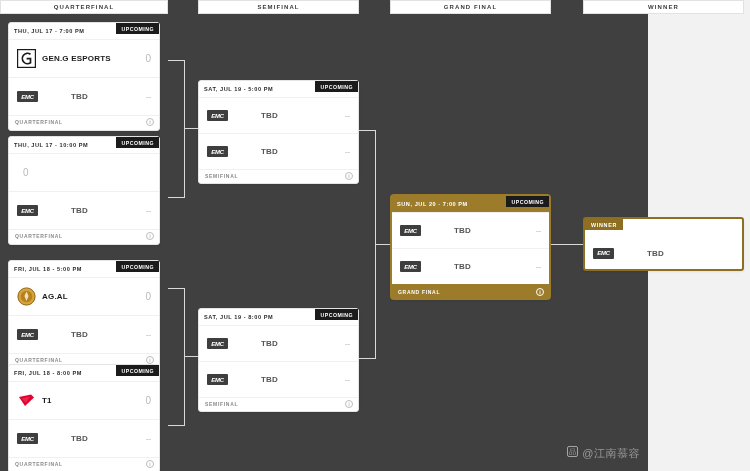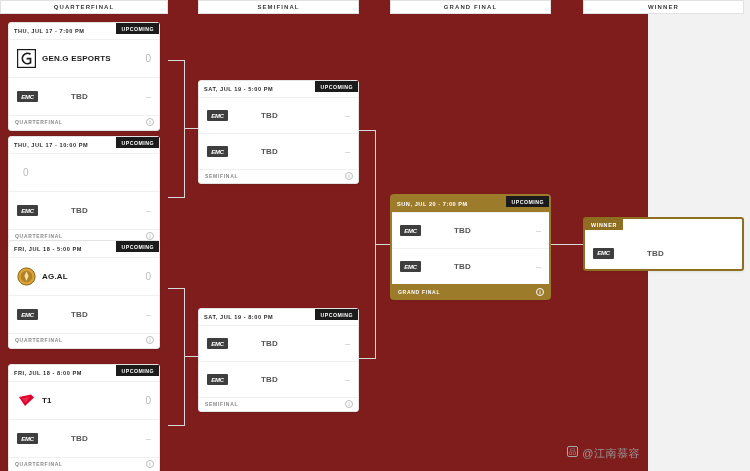--- a/index.html
+++ b/index.html
@@ -6,21 +6,21 @@
   html, body {
     margin: 0; padding: 0;
     width: 750px; height: 471px;
     background: #f2f2f2;
     font-family: "Liberation Sans", sans-serif;
     overflow: hidden;
   }
   #root {
     position: relative;
     width: 648px; height: 471px;
-    background: #7f1d1d;
+    background: #404040;
   }
 
   
   .round-header {
     position: absolute;
     height: 14px;
     background: #ffffff;
     border: 1px solid #e2e2e2;
     display: flex;
     align-items: center;
@@ -287,21 +287,21 @@
         <div class="team-name tbd">TBD</div>
       </div>
       <div class="score dash">–</div>
     </div>
     <div class="mfoot">
       <div class="stage">QUARTERFINAL</div>
       <div class="info-icon">i</div>
     </div>
   </div>
 
-  <div class="match" style="left:8px; top:240px; width:152px; height:109px;">
+  <div class="match" style="left:8px; top:260px; width:152px; height:109px;">
     <div class="mtop">
       <div class="date">FRI, JUL 18 - 5:00 PM</div>
       <div class="badge">UPCOMING</div>
     </div>
     <div class="team-row">
       <div class="team-left">
         <div class="logo">
           <svg width="19" height="19" viewBox="0 0 19 19">
             <circle cx="9.5" cy="9.5" r="8.6" fill="#d8a33a" stroke="#8a6310" stroke-width="1"></circle>
             <circle cx="9.5" cy="9.5" r="5.8" fill="#b5801f"></circle>

